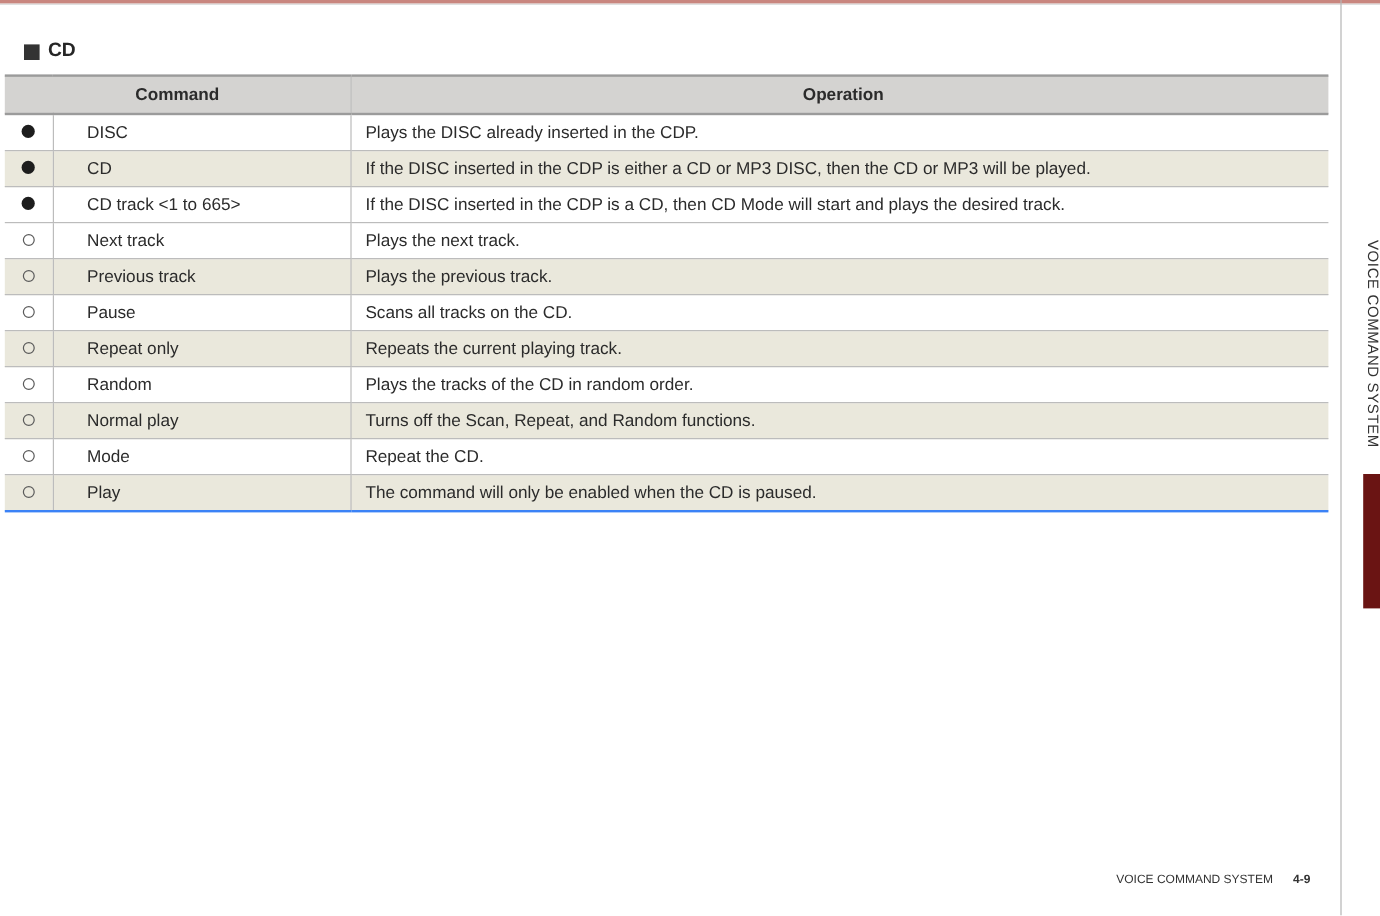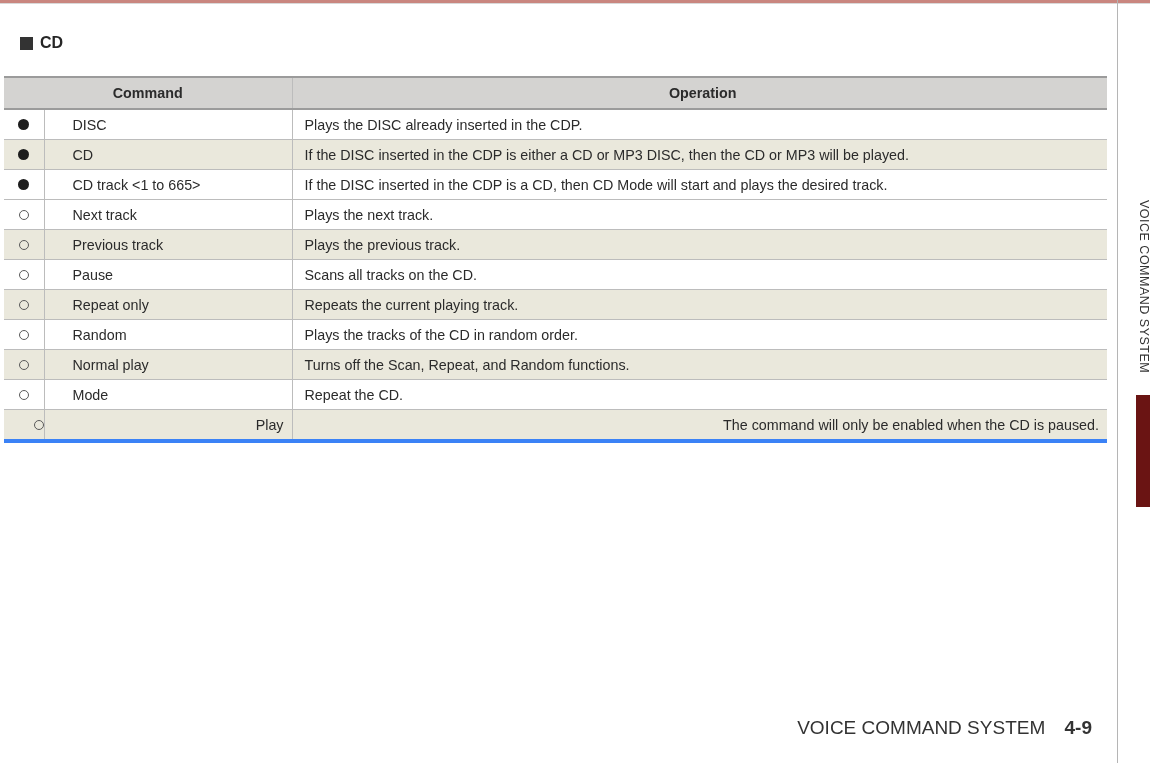--- a/index.html
+++ b/index.html
@@ -71,41 +71,40 @@
     display: inline-block;
     width: 13px;
     height: 13px;
     background: #333;
     margin-right: 7px;
   }
   table {
     width: 100%;
     border-collapse: collapse;
     font-size: 14.3px;
-    margin-top: 14px;
   }
   thead th {
     background: #d4d3d1;
     font-weight: 700;
     text-align: center;
     padding: 7px 6px;
     border-top: 2px solid #9b9b9b;
     border-bottom: 2px solid #9b9b9b;
     border-right: 1px solid #bcbcbc;
     color: #2b2b2b;
   }
   thead th:last-child { border-right: none; padding-left: 12px; }
   tbody tr td {
     padding: 6.5px 8px;
     border-bottom: 1px solid #bcbcbc;
     border-right: 1px solid #bcbcbc;
     vertical-align: middle;
   }
   tbody tr td:last-child { border-right: none; }
-  tbody tr:last-child td { border-bottom: 4px solid #3b82f6; text-align: right; }
+  tbody tr:last-child td { border-bottom: 2px solid #3b82f6; }
   tbody tr.alt td { background: #eae8dc; }
   td.icon-cell {
     width: 40px;
     text-align: center;
     padding: 6px 0;
   }
   td.cmd-cell {
     width: 248px;
     padding-left: 28px;
   }
@@ -122,21 +121,21 @@
     display: inline-block;
     width: 10px; height: 10px;
     border-radius: 50%;
     border: 1.2px solid #5a5a5a;
     background: transparent;
   }
   .footer {
     position: absolute;
     bottom: 24px;
     right: 58px;
-    font-size: 19px;
+    font-size: 10px;
     color: #333;
   }
   .footer .pn { font-weight: 700; margin-left: 14px; }
 </style>
 </head>
 <body>
 
 <div class="top-border"></div>
 <div class="top-border-inner"></div>
 

